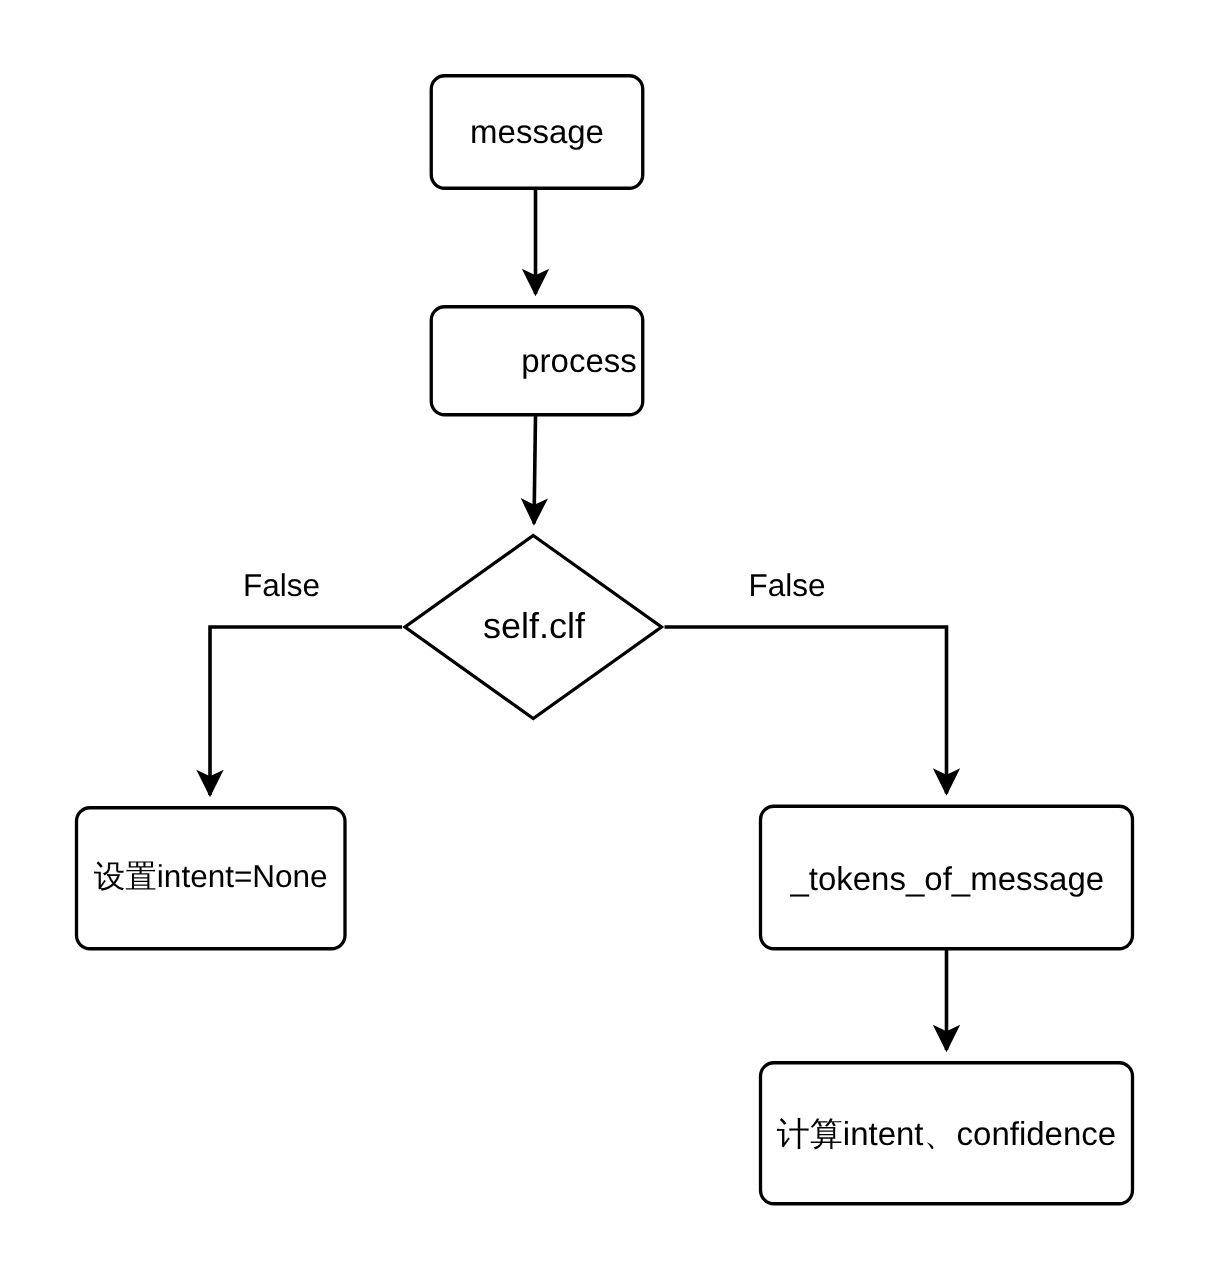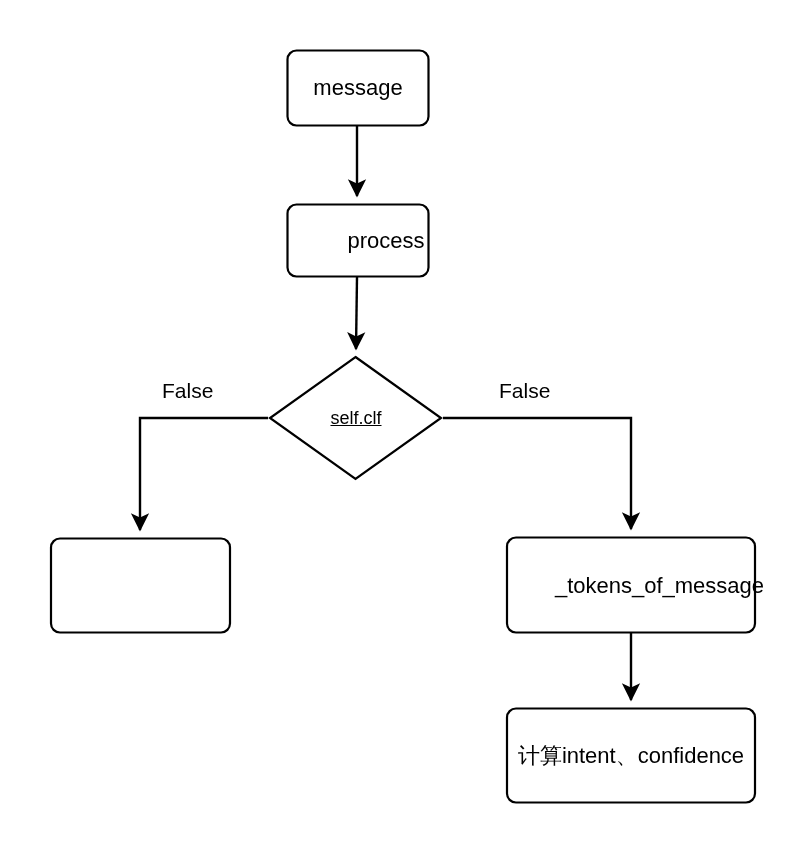--- a/index.html
+++ b/index.html
@@ -75,24 +75,25 @@
 
   <path d="M 443 418 L 631 418 L 631 529" stroke="#000000" stroke-width="2.4" fill="none" marker-end="url(#arrowhead)"></path>
 
   <path d="M 631 633 L 631 700" stroke="#000000" stroke-width="2.4" fill="none" marker-end="url(#arrowhead)"></path>
 </svg>
 
 <div class="node-label" style="left:287px; top:50px; width:142px; height:76px; font-size:22px;">message</div>
 
 <div class="node-label" style="left:287px; top:204px; width:142px; height:73px; font-size:22px;margin-left:28px;">process</div>
 
-<div class="node-label" style="left:270px; top:396px; width:172px; height:44px; font-size:18px;text-decoration:underline;">self.clf</div>
+<div class="node-label" style="left:270px; top:396px; width:172px; height:44px; font-size:24px;">self.clf</div>
 
 <div class="node-label label-multi" style="left:41px; top:542px; width:199px; height:87px; font-size:21px;">
+  <span>设置intent=None</span>
 </div>
 
-<div class="node-label" style="left:507px; top:538px; width:249px; height:95px; font-size:22px;padding-left:28px;">_tokens_of_message</div>
+<div class="node-label" style="left:507px; top:538px; width:249px; height:95px; font-size:22px;">_tokens_of_message</div>
 
 <div class="node-label" style="left:497px; top:709px; width:268px; height:94px; font-size:22px;">计算intent、confidence</div>
 
 <div class="edge-label" style="left:162px; top:379px;">False</div>
 
 <div class="edge-label" style="left:499px; top:379px;">False</div>
 
 </body></html>

